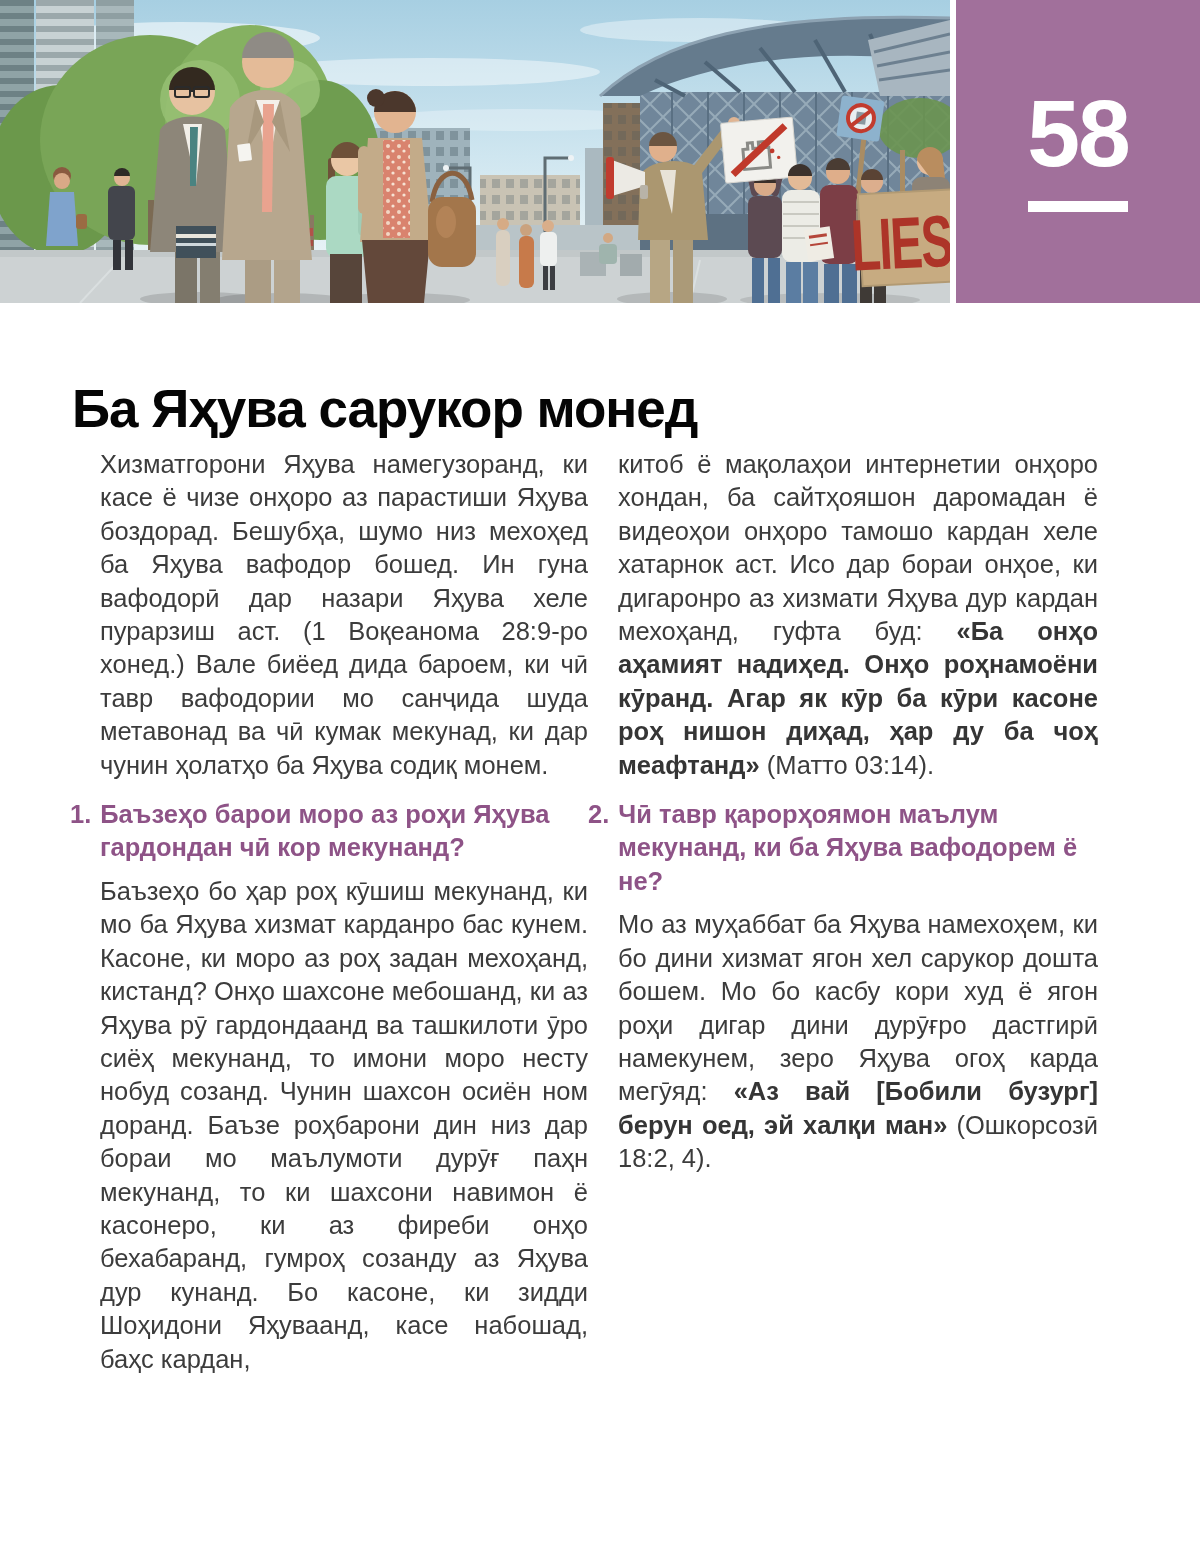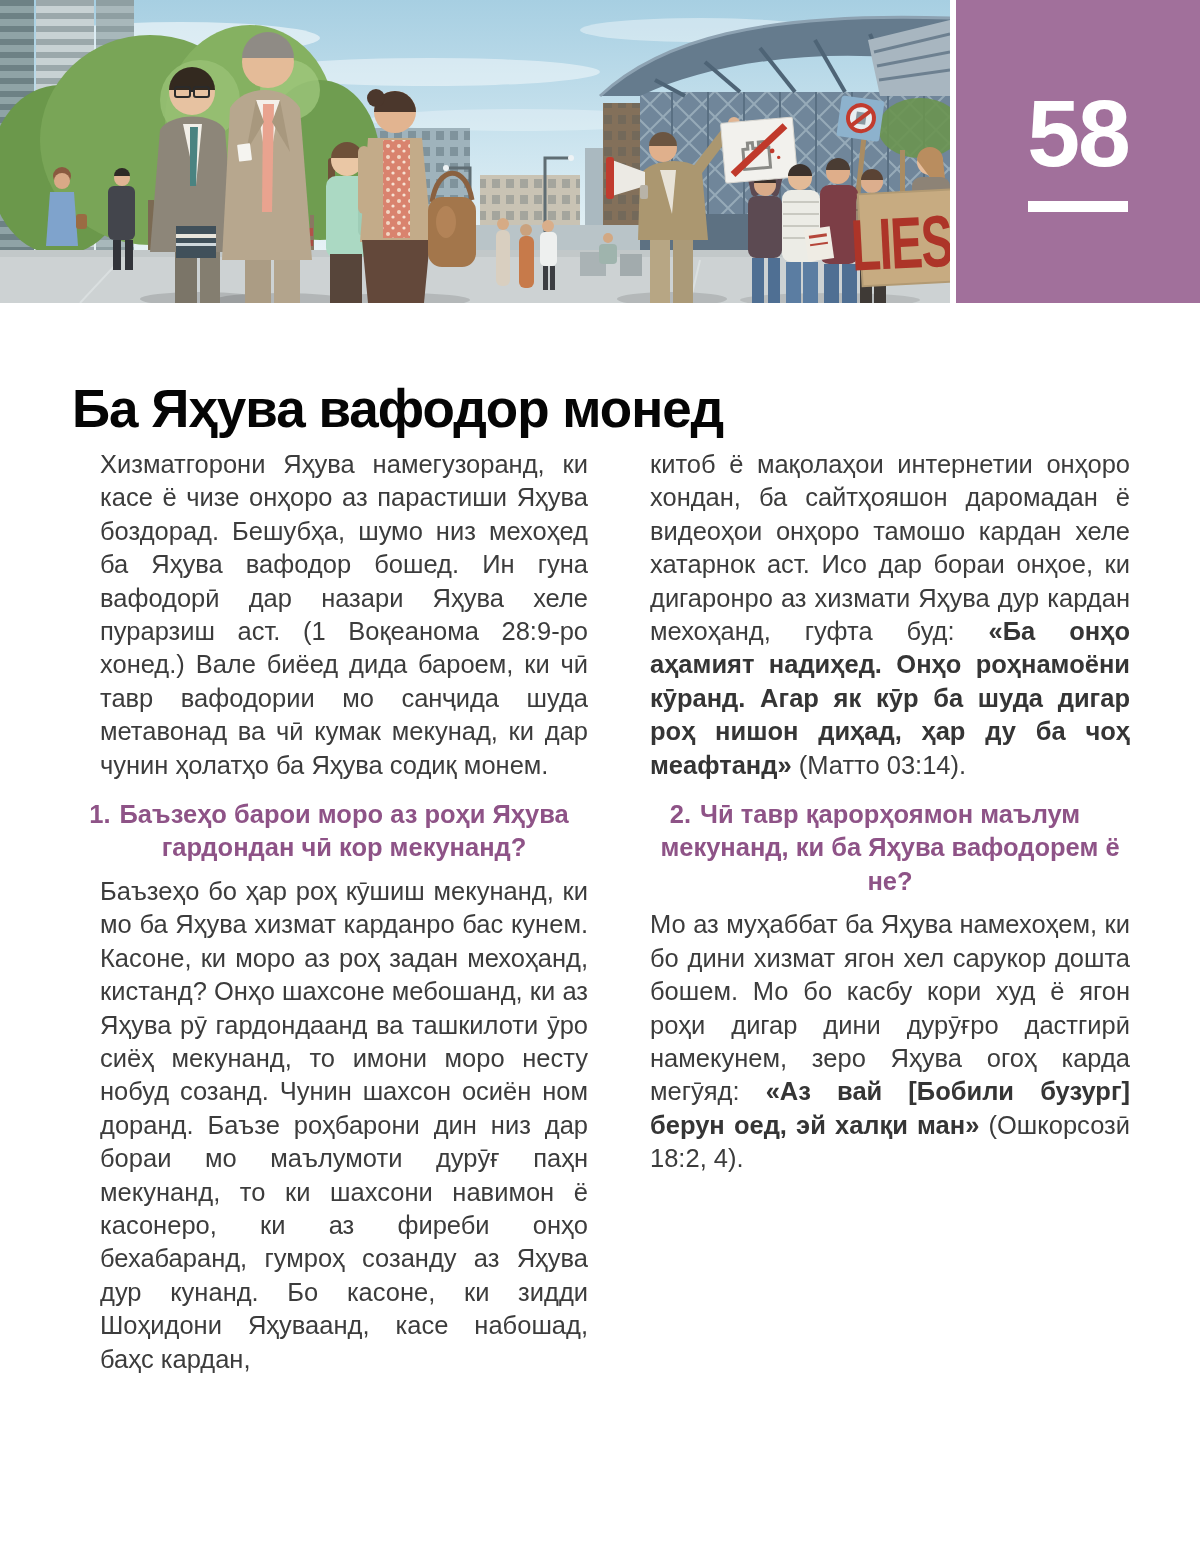--- a/index.html
+++ b/index.html
@@ -11,29 +11,29 @@
   .hero-gap{width:6px;height:303px;background:#ffffff;flex:0 0 auto;}
   .num-block{position:relative;width:244px;height:303px;flex:0 0 auto;}
   .num{position:absolute;top:86px;left:0;width:100%;text-align:center;
        font-size:95px;line-height:1;font-weight:700;color:#ffffff;letter-spacing:-2px;}
   .num-bar{position:absolute;top:201px;left:50%;transform:translateX(-50%);
            width:100px;height:11px;background:#ffffff;}
   
   .title{position:absolute;top:344px;left:72px;width:1060px;
          font-size:53px;line-height:1.1;font-weight:700;color:#050505;letter-spacing:-1px;}
   
-  .content{position:absolute;top:448px;left:70px;width:1060px;display:flex;gap:32px;}
+  .content{position:absolute;top:448px;left:70px;width:1060px;display:flex;}
   .col{flex:0 0 auto;}
   .col-left{width:518px;}
   .col-right{width:510px;}
   p.body{margin:0;padding-left:30px;font-size:25.5px;line-height:33.4px;color:#3c3c3c;
          text-align:justify;}
   p.body b{font-weight:700;color:#353535;}
   .question{margin:16px 0 10px 0;padding-left:30px;text-indent:-30px;
-            font-size:25.5px;line-height:33.4px;font-weight:700;text-align:center;}
+            font-size:25.5px;line-height:33.4px;font-weight:700;}
   .qnum{padding-right:9px;}
 </style>
 </head>
 <body>
 
 <div class="page">
 
   <div class="hero">
 
     <svg class="hero-photo" viewBox="0 0 950 303" aria-hidden="true">
@@ -334,30 +334,30 @@
     </svg>
 
     <div class="hero-gap"></div>
 
     <div class="num-block" style="background: rgb(161, 112, 155);">
       <div class="num">58</div>
       <div class="num-bar"></div>
     </div>
   </div>
 
-  <h1 class="title">Ба Яҳува вафодор монед</h1>
+  <h1 class="title">Ба Яҳува сарукор монед</h1>
 
   <div class="content">
 
     <div class="col col-left">
       <p class="body"><span>Хизматгорони Яҳува намегузоранд, ки касе ё чизе онҳоро аз парастиши Яҳува боздорад. Бешубҳа, шумо низ мехоҳед ба Яҳува вафодор бошед. Ин гуна вафодорӣ дар назари Яҳува хеле пурарзиш аст. (1 Воқеанома 28:9-ро хонед.) Вале биёед дида бароем, ки чӣ тавр вафодории мо санҷида шуда метавонад ва чӣ кумак мекунад, ки дар чунин ҳолатҳо ба Яҳува содиқ монем.</span></p>
       <h3 class="question" style="color: rgb(142, 83, 135);"><span class="qnum">1.</span><span>Баъзеҳо барои моро аз роҳи Яҳува гардондан чӣ кор мекунанд?</span></h3>
       <p class="body"><span>Баъзеҳо бо ҳар роҳ кӯшиш мекунанд, ки мо ба Яҳува хизмат карданро бас кунем. Касоне, ки моро аз роҳ задан мехоҳанд, кистанд? Онҳо шахсоне мебошанд, ки аз Яҳува рӯ гардондаанд ва ташкилоти ӯро сиёҳ мекунанд, то имони моро несту нобуд созанд. Чунин шахсон осиён ном доранд. Баъзе роҳбарони дин низ дар бораи мо маълумоти дурӯғ паҳн мекунанд, то ки шахсони навимон ё касонеро, ки аз фиреби онҳо бехабаранд, гумроҳ созанду аз Яҳува дур кунанд. Бо касоне, ки зидди Шоҳидони Яҳуваанд, касе набошад, баҳс кардан,</span></p>
     </div>
 
     <div class="col col-right">
-      <p class="body"><span>китоб ё мақолаҳои интернетии онҳоро хондан, ба сайтҳояшон даромадан ё видеоҳои онҳоро тамошо кардан хеле хатарнок аст. Исо дар бораи онҳое, ки дигаронро аз хизмати Яҳува дур кардан мехоҳанд, гуфта буд: </span><b>«Ба онҳо аҳамият надиҳед. Онҳо роҳнамоёни кӯранд. Агар як кӯр ба шуда дигар роҳ нишон диҳад, ҳар ду ба чоҳ меафтанд»</b><span> (Матто 03:14).</span></p>
+      <p class="body"><span>китоб ё мақолаҳои интернетии онҳоро хондан, ба сайтҳояшон даромадан ё видеоҳои онҳоро тамошо кардан хеле хатарнок аст. Исо дар бораи онҳое, ки дигаронро аз хизмати Яҳува дур кардан мехоҳанд, гуфта буд: </span><b>«Ба онҳо аҳамият надиҳед. Онҳо роҳнамоёни кӯранд. Агар як кӯр ба кӯри касоне роҳ нишон диҳад, ҳар ду ба чоҳ меафтанд»</b><span> (Матто 03:14).</span></p>
       <h3 class="question" style="color: rgb(142, 83, 135);"><span class="qnum">2.</span><span>Чӣ тавр қарорҳоямон маълум мекунанд, ки ба Яҳува вафодорем ё не?</span></h3>
       <p class="body"><span>Мо аз муҳаббат ба Яҳува намехоҳем, ки бо дини хизмат ягон хел сарукор дошта бошем. Мо бо касбу кори худ ё ягон роҳи дигар дини дурӯғро дастгирӣ намекунем, зеро Яҳува огоҳ карда мегӯяд: </span><b>«Аз вай [Бобили бузург] берун оед, эй халқи ман»</b><span> (Ошкорсозӣ 18:2, 4).</span></p>
     </div>
 
   </div>
 </div>
 
 </body></html>

